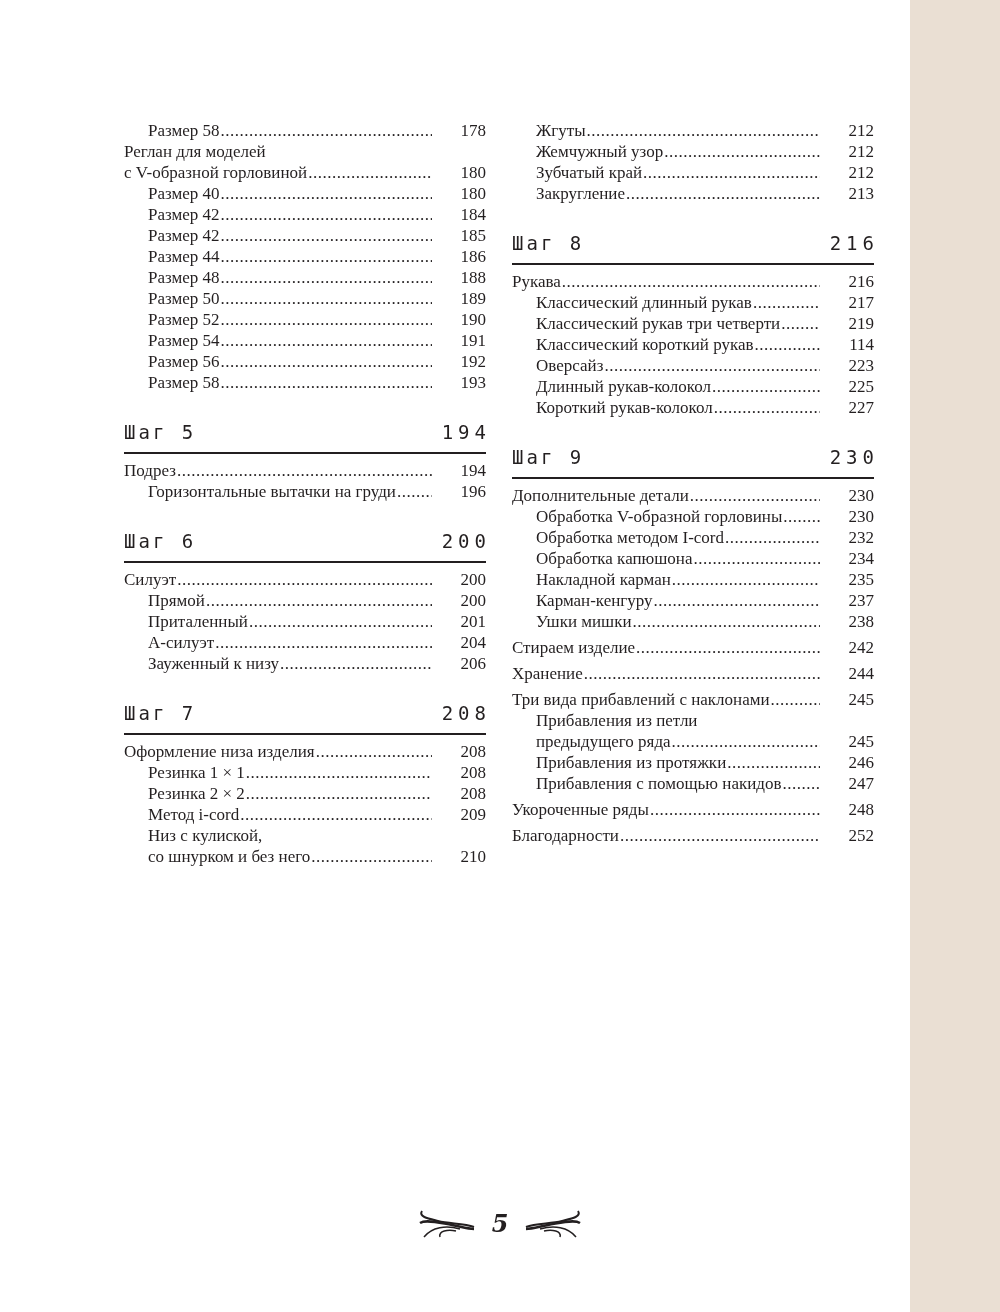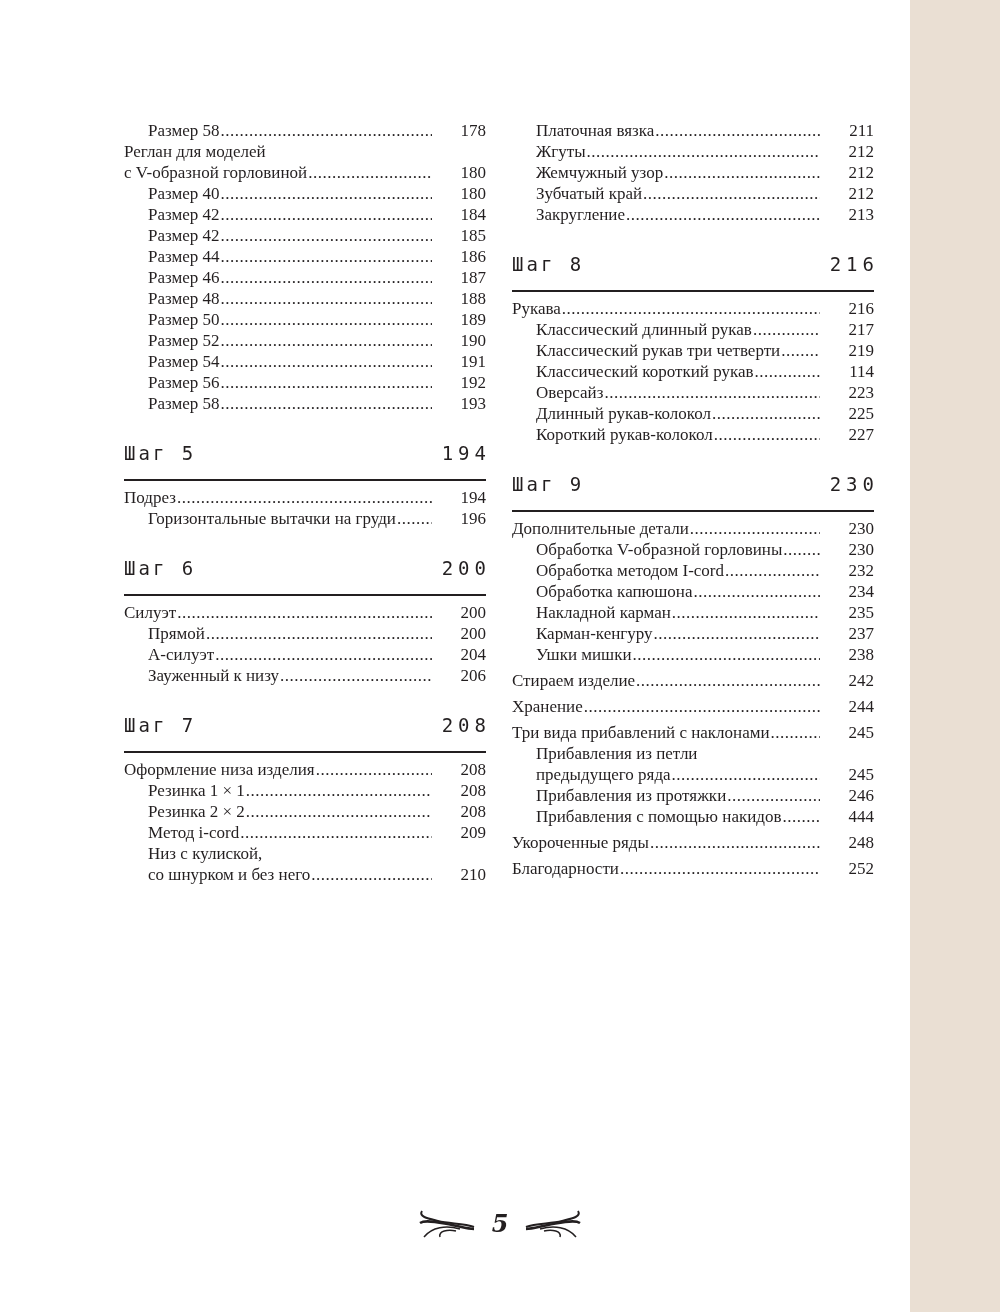--- a/index.html
+++ b/index.html
@@ -34,21 +34,21 @@
   .entry .p { flex: 0 0 auto; margin-left: 28px; }
   .entry.nodots .dots { visibility: hidden; }
   .entry.gap { margin-top: 5px; }
 
   .section { margin-top: 28px; }
   .section.first { margin-top: 0; }
   .step-head {
     display: flex; justify-content: space-between; align-items: flex-end;
     font-family: "DejaVu Sans Mono", "Liberation Mono", monospace;
     font-size: 19px; letter-spacing: 3px; line-height: 22px;
-    padding-bottom: 15px;
+    padding-bottom: 9px;
     border-bottom: 2.5px solid #231f20;
     margin-bottom: 6px;
   }
   .step-head .hl { text-transform: none; }
   .step-head .hp { letter-spacing: 5px; margin-right: -5px; }
 
   .footer {
     position: absolute; left: 410px; top: 1198px; width: 180px; height: 50px;
     display: flex; align-items: center; justify-content: center; gap: 16px;
   }
@@ -94,25 +94,20 @@
         <span class="t">Размер 42</span>
         <span class="dots"></span>
         <span class="p">185</span>
       </div>
       <div class="entry l2">
         <span class="t">Размер 44</span>
         <span class="dots"></span>
         <span class="p">186</span>
       </div>
       <div class="entry l2">
-        <span class="t">Размер 46</span>
-        <span class="dots"></span>
-        <span class="p">187</span>
-      </div>
-      <div class="entry l2">
         <span class="t">Размер 48</span>
         <span class="dots"></span>
         <span class="p">188</span>
       </div>
       <div class="entry l2">
         <span class="t">Размер 50</span>
         <span class="dots"></span>
         <span class="p">189</span>
       </div>
       <div class="entry l2">
@@ -162,20 +157,25 @@
           <span class="t">Силуэт</span>
           <span class="dots"></span>
           <span class="p">200</span>
         </div>
         <div class="entry l2">
           <span class="t">Прямой</span>
           <span class="dots"></span>
           <span class="p">200</span>
         </div>
         <div class="entry l2">
+          <span class="t">Приталенный</span>
+          <span class="dots"></span>
+          <span class="p">201</span>
+        </div>
+        <div class="entry l2">
           <span class="t">А-силуэт</span>
           <span class="dots"></span>
           <span class="p">204</span>
         </div>
         <div class="entry l2">
           <span class="t">Зауженный к низу</span>
           <span class="dots"></span>
           <span class="p">206</span>
         </div>
       </div>
@@ -214,25 +214,20 @@
           <span class="dots"></span>
           <span class="p">210</span>
         </div>
       </div>
     </div>
 </div>
 
 <div class="col col-right">
   <div class="section first" id="right-cont">
       <div class="entry l2">
-        <span class="t">Платочная вязка</span>
-        <span class="dots"></span>
-        <span class="p">211</span>
-      </div>
-      <div class="entry l2">
         <span class="t">Жгуты</span>
         <span class="dots"></span>
         <span class="p">212</span>
       </div>
       <div class="entry l2">
         <span class="t">Жемчужный узор</span>
         <span class="dots"></span>
         <span class="p">212</span>
       </div>
       <div class="entry l2">
@@ -354,21 +349,21 @@
           <span class="p">245</span>
         </div>
         <div class="entry l2">
           <span class="t">Прибавления из протяжки</span>
           <span class="dots"></span>
           <span class="p">246</span>
         </div>
         <div class="entry l2">
           <span class="t">Прибавления с помощью накидов</span>
           <span class="dots"></span>
-          <span class="p">444</span>
+          <span class="p">247</span>
         </div>
         <div class="entry gap">
           <span class="t">Укороченные ряды</span>
           <span class="dots"></span>
           <span class="p">248</span>
         </div>
         <div class="entry gap">
           <span class="t">Благодарности</span>
           <span class="dots"></span>
           <span class="p">252</span>

